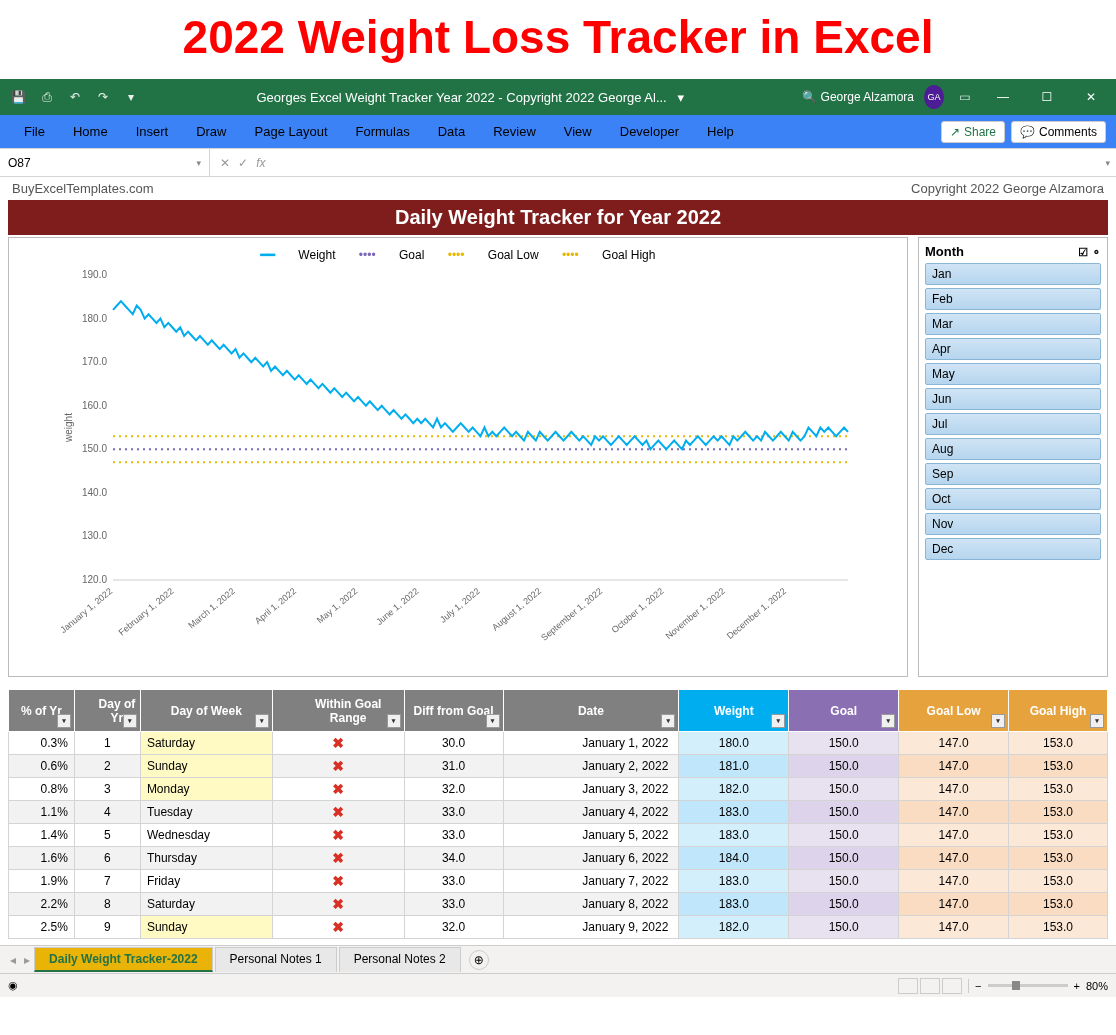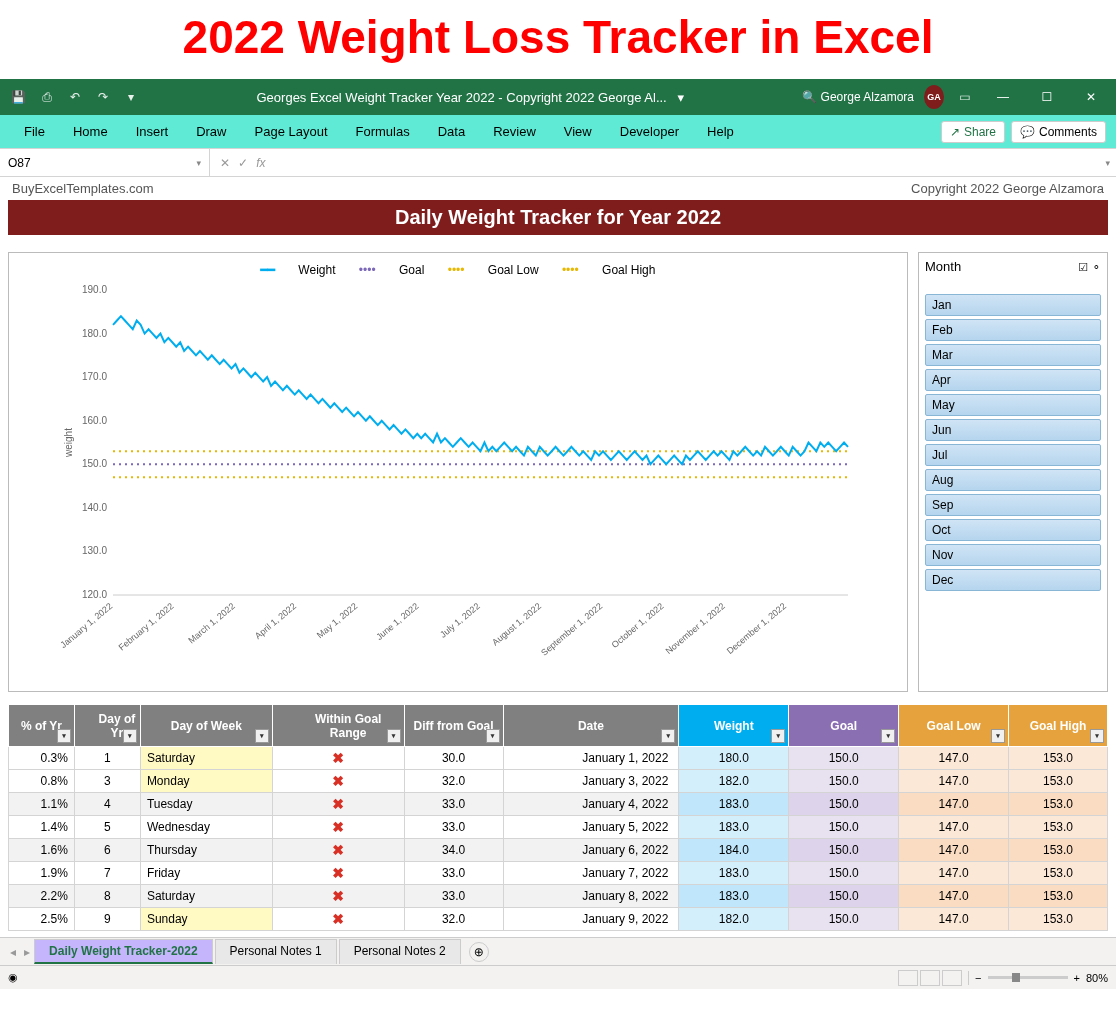--- a/index.html
+++ b/index.html
@@ -3,45 +3,45 @@
 <meta charset="utf-8">
 <style>
   * { box-sizing: border-box; margin: 0; padding: 0; }
   body { font-family: "Segoe UI", Arial, sans-serif; background: #fff; width: 1116px; }
   .page-title { color: #ff0000; font-size: 46px; font-weight: bold; text-align: center; padding: 10px 0 15px; }
   .titlebar { background: #217346; height: 36px; display: flex; align-items: center; padding: 0 8px; color: #fff; font-size: 12px; }
   .tb-left { display: flex; align-items: center; gap: 6px; }
   .tb-icon { width: 22px; height: 22px; display: flex; align-items: center; justify-content: center; color: #fff; opacity: 0.9; }
   .tb-title { flex: 1; text-align: center; font-size: 13px; color: #fff; }
   .tb-right { display: flex; align-items: center; gap: 10px; }
-  .user-badge { width: 20px; height: 24px; border-radius: 50%; background: #7f1d1d; display: flex; align-items: center; justify-content: center; font-size: 9px; font-weight: bold; }
+  .user-badge { width: 20px; height: 24px; border-radius: 50%; background: #4c1d95; display: flex; align-items: center; justify-content: center; font-size: 9px; font-weight: normal; }
   .win-btn { width: 34px; height: 36px; display: flex; align-items: center; justify-content: center; }
-  .ribbon-tabs { background: #5eead4; height: 34px; display: flex; align-items: center; padding: 0 10px; border-bottom: 1px solid #d4d4d4; font-size: 13px; }
+  .ribbon-tabs { background: #3b82f6; height: 34px; display: flex; align-items: center; padding: 0 10px; border-bottom: 1px solid #d4d4d4; font-size: 13px; }
   .ribbon-tab { padding: 0 14px; height: 34px; display: flex; align-items: center; cursor: pointer; }
   .ribbon-spacer { flex: 1; }
   .ribbon-btn { display: flex; align-items: center; gap: 4px; padding: 3px 8px; border: 1px solid #ccc; border-radius: 3px; font-size: 12px; margin-left: 6px; background: #fff; }
   .share-btn { color: #217346; }
   .formula-bar { display: flex; align-items: center; height: 28px; border-bottom: 1px solid #d4d4d4; font-size: 12px; }
   .name-box { width: 210px; padding: 0 8px; border-right: 1px solid #d4d4d4; height: 100%; display: flex; align-items: center; justify-content: space-between; }
   .fx-icons { display: flex; align-items: center; gap: 8px; padding: 0 10px; color: #999; }
   .fx-input { flex: 1; padding: 0 6px; }
   .sheet-area { padding: 2px 8px 0; }
   .sheet-header { display: flex; justify-content: space-between; font-size: 13px; color: #555; padding: 2px 4px; }
   .chart-title-bar { background: #7f1d1d; color: #fff; text-align: center; font-size: 20px; font-weight: bold; padding: 6px 0; margin-top: 2px; }
-  .chart-row { display: flex; gap: 10px; margin-top: 17px; }
+  .chart-row { display: flex; gap: 10px; margin-top: 2px; }
   .chart-box { flex: 1; border: 1px solid #bbb; background: #fff; padding: 6px 4px 2px; position: relative; height: 440px; }
   .legend { text-align: center; font-size: 12px; padding: 4px 0 8px; }
   .legend span { margin: 0 10px; }
   .leg-line { color: #00aeef; font-weight: bold; }
   .leg-goal { color: #7b68b8; }
   .leg-low { color: #e6b800; }
   .leg-high { color: #e6b800; }
   .chart-svg { width: 100%; height: 380px; }
   .slicer-box { width: 190px; border: 1px solid #bbb; background: #fff; padding: 6px; height: 440px; }
-  .slicer-title { font-size: 13px; font-weight: normal; display: flex; justify-content: space-between; align-items: center; padding-bottom: 20px; }
+  .slicer-title { font-size: 13px; font-weight: bold; display: flex; justify-content: space-between; align-items: center; padding-bottom: 4px; }
   .slicer-item { background: linear-gradient(#d0e4f5, #b5d5ee); border: 1px solid #8ab6d6; border-radius: 2px; padding: 3px 6px; margin-bottom: 3px; font-size: 12px; cursor: pointer; }
   .data-table { width: 100%; border-collapse: collapse; margin-top: 12px; font-size: 12px; }
   .data-table th { color: #fff; font-weight: bold; padding: 6px 4px; position: relative; border: 1px solid #fff; font-size: 12px; vertical-align: middle; height: 42px; }
   .th-gray { background: #808080; }
   .th-weight { background: #00aeef; }
   .th-goal { background: #8b6fb3; }
   .th-low { background: #e6a23c; }
   .th-high { background: #e6a23c; }
   .filter-arrow { position: absolute; right: 3px; bottom: 3px; width: 14px; height: 14px; background: #f0f0f0; border: 1px solid #999; display: flex; align-items: center; justify-content: center; font-size: 7px; color: #333; }
   .data-table td { padding: 3px 6px; border: 1px solid #d4d4d4; text-align: center; }
@@ -55,21 +55,21 @@
   .cell-weight-odd { background: #bfe6fa !important; }
   .cell-goal { background: #e8e1f0 !important; }
   .cell-goal-odd { background: #ddd3ea !important; }
   .cell-low { background: #fce8d6 !important; }
   .cell-low-odd { background: #f9dcc2 !important; }
   .cell-high { background: #fce8d6 !important; }
   .cell-high-odd { background: #f9dcc2 !important; }
   .sheet-tabs { display: flex; align-items: center; height: 28px; background: #f3f2f1; border-top: 1px solid #ccc; font-size: 12px; padding: 0 6px; margin-top: 6px; }
   .nav-arrow { padding: 0 4px; color: #999; }
   .sheet-tab { padding: 4px 14px; border: 1px solid #ccc; border-bottom: none; background: #fff; margin-right: 2px; cursor: pointer; }
-  .sheet-tab.active { background: #c4b5fd; border-bottom: 2px solid #217346; color: #217346; font-weight: bold; }
+  .sheet-tab.active { background: #eab308; border-bottom: 2px solid #217346; color: #217346; font-weight: bold; }
   .sheet-tab.inactive { background: #e8e8e8; }
   .add-tab { width: 20px; height: 20px; border: 1px solid #ccc; border-radius: 50%; display: flex; align-items: center; justify-content: center; margin-left: 6px; cursor: pointer; }
   .status-bar { display: flex; align-items: center; justify-content: space-between; height: 24px; background: #f3f2f1; border-top: 1px solid #ccc; font-size: 11px; padding: 0 8px; }
   .zoom-ctrl { display: flex; align-items: center; gap: 6px; }
   .zoom-slider { width: 80px; height: 3px; background: #ccc; position: relative; }
   .zoom-thumb { position: absolute; left: 30%; top: -3px; width: 8px; height: 9px; background: #888; }
   .view-icons { display: flex; gap: 2px; }
   .view-icon { width: 20px; height: 16px; border: 1px solid #ccc; }
 </style>
 </head>
@@ -229,20 +229,32 @@
           <td class="">1</td>
           <td class="cell-dow cell-weekend">Saturday</td>
           <td class="cell-x">✖</td>
           <td class="">30.0</td>
           <td class="cell-date">January 1, 2022</td>
           <td class="cell-weight">180.0</td>
           <td class="cell-goal">150.0</td>
           <td class="cell-low">147.0</td>
           <td class="cell-high">153.0</td>
         </tr>
+        <tr class="row-even">
+          <td class="" style="text-align: right;">0.6%</td>
+          <td class="">2</td>
+          <td class="cell-dow cell-weekend">Sunday</td>
+          <td class="cell-x">✖</td>
+          <td class="">31.0</td>
+          <td class="cell-date">January 2, 2022</td>
+          <td class="cell-weight-odd">181.0</td>
+          <td class="cell-goal-odd">150.0</td>
+          <td class="cell-low-odd">147.0</td>
+          <td class="cell-high-odd">153.0</td>
+        </tr>
         <tr class="row-odd">
           <td class="" style="text-align: right;">0.8%</td>
           <td class="">3</td>
           <td class="cell-dow cell-weekend">Monday</td>
           <td class="cell-x">✖</td>
           <td class="">32.0</td>
           <td class="cell-date">January 3, 2022</td>
           <td class="cell-weight">182.0</td>
           <td class="cell-goal">150.0</td>
           <td class="cell-low">147.0</td>

